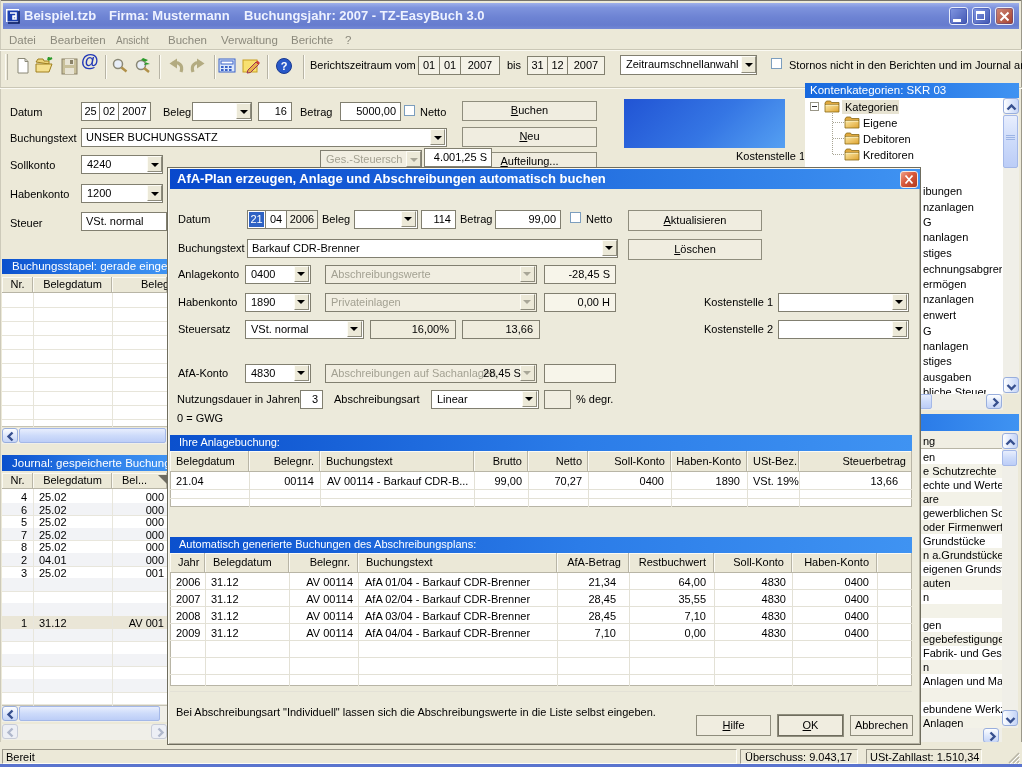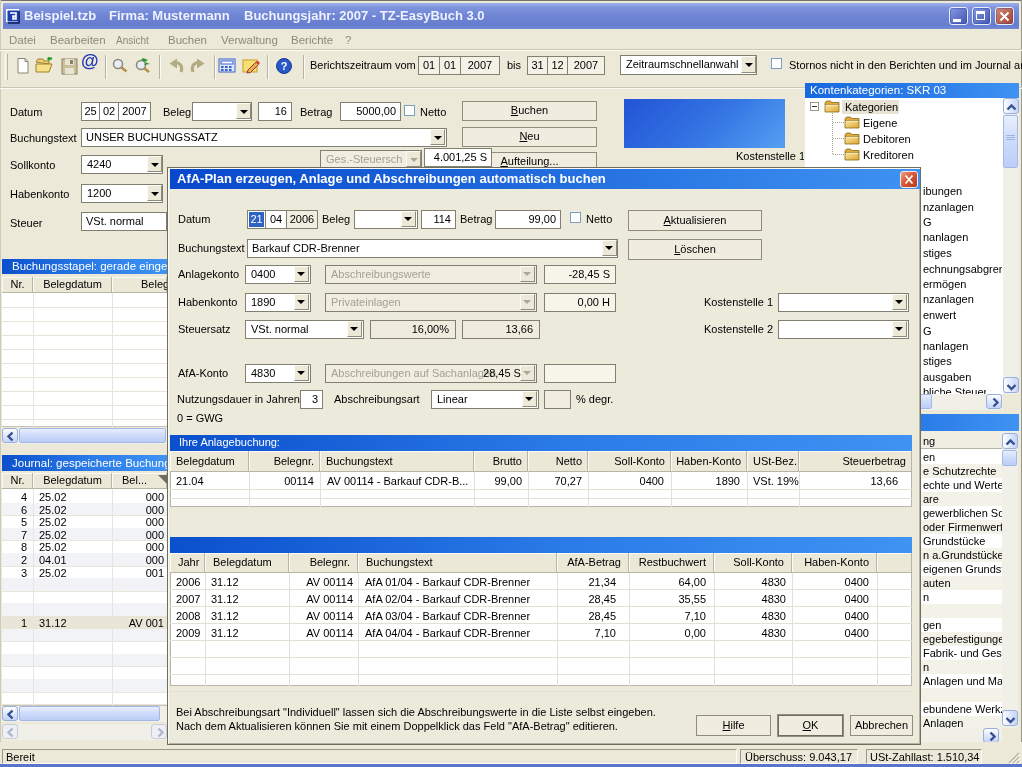--- a/index.html
+++ b/index.html
@@ -619,20 +619,21 @@
 <div class="a" style="left:8px;top:307px;">21.04</div>
 <div class="a" style="left:-74px;top:307px;width:220px;text-align:right;">00114</div>
 <div class="a" style="left:159px;top:307px;">AV 00114 - Barkauf CDR-B...</div>
 <div class="a" style="left:134px;top:307px;width:220px;text-align:right;">99,00</div>
 <div class="a" style="left:194px;top:307px;width:220px;text-align:right;">70,27</div>
 <div class="a" style="left:276px;top:307px;width:220px;text-align:right;">0400</div>
 <div class="a" style="left:352px;top:307px;width:220px;text-align:right;">1890</div>
 <div class="a" style="left:585px;top:307px;">VSt. 19%</div>
 <div class="a" style="left:510px;top:307px;width:220px;text-align:right;">13,66</div>
 <div class="a" style="left:2px;top:369px;width:742px;height:16px;background:linear-gradient(90deg,#0b50cd,#2b7ce8 55%,#3f93f2);"></div>
+<div class="a" style="left:11px;top:370px;color:#fff;">Automatisch generierte Buchungen des Abschreibungsplans:</div>
 <div class="a" style="left:2px;top:385px;width:742px;height:133px;background:#fff;border:1px solid #b8b5a6;border-top:none;"></div>
 <div class="a" style="left:2px;top:385px;width:35px;height:20px;background:#ebe8d7;border-right:1px solid #b8b5a6;border-bottom:1px solid #b8b5a6;box-shadow:inset 1px 1px 0 #fbfaf3;overflow:hidden;"></div>
 <div class="a" style="left:10px;top:388px;">Jahr</div>
 <div class="a" style="left:37px;top:385px;width:84px;height:20px;background:#ebe8d7;border-right:1px solid #b8b5a6;border-bottom:1px solid #b8b5a6;box-shadow:inset 1px 1px 0 #fbfaf3;overflow:hidden;"></div>
 <div class="a" style="left:45px;top:388px;">Belegdatum</div>
 <div class="a" style="left:121px;top:385px;width:69px;height:20px;background:#ebe8d7;border-right:1px solid #b8b5a6;border-bottom:1px solid #b8b5a6;box-shadow:inset 1px 1px 0 #fbfaf3;overflow:hidden;"></div>
 <div class="a" style="left:-38px;top:388px;width:220px;text-align:right;">Belegnr.</div>
 <div class="a" style="left:190px;top:385px;width:199px;height:20px;background:#ebe8d7;border-right:1px solid #b8b5a6;border-bottom:1px solid #b8b5a6;box-shadow:inset 1px 1px 0 #fbfaf3;overflow:hidden;"></div>
 <div class="a" style="left:198px;top:388px;">Buchungstext</div>
 <div class="a" style="left:389px;top:385px;width:72px;height:20px;background:#ebe8d7;border-right:1px solid #b8b5a6;border-bottom:1px solid #b8b5a6;box-shadow:inset 1px 1px 0 #fbfaf3;overflow:hidden;"></div>
@@ -685,20 +686,19 @@
 <div class="a" style="left:398px;top:459px;width:220px;text-align:right;">4830</div>
 <div class="a" style="left:481px;top:459px;width:220px;text-align:right;">0400</div>
 <div class="a" style="left:2px;top:421px;width:742px;height:1px;background:#e3e1d6;"></div>
 <div class="a" style="left:2px;top:438px;width:742px;height:1px;background:#e3e1d6;"></div>
 <div class="a" style="left:2px;top:455px;width:742px;height:1px;background:#e3e1d6;"></div>
 <div class="a" style="left:2px;top:472px;width:742px;height:1px;background:#e3e1d6;"></div>
 <div class="a" style="left:2px;top:489px;width:742px;height:1px;background:#e3e1d6;"></div>
 <div class="a" style="left:2px;top:506px;width:742px;height:1px;background:#e3e1d6;"></div>
 <div class="a" style="left:2px;top:523px;width:742px;height:1px;background:#e3e1d6;"></div>
 <div class="a" style="left:8px;top:538px;">Bei Abschreibungsart "Individuell" lassen sich die Abschreibungswerte in die Liste selbst eingeben.</div>
-<div class="a" style="left:8px;top:552px;">Nach dem Aktualisieren können Sie mit einem Doppelklick das Feld "AfA-Betrag" editieren.</div>
 <div class="a" style="left:528px;top:547px;width:75px;height:21px;background:#f0ede0;border:1px solid #8f8d7d;"></div>
 <div class="a" style="left:528px;top:551px;width:75px;text-align:center;"><u>H</u>ilfe</div>
 <div class="a" style="left:610px;top:547px;width:65px;height:21px;background:#f0ede0;border:1px solid #6f6d5e;box-shadow:0 0 0 1px #8f8d7d;"></div>
 <div class="a" style="left:610px;top:551px;width:65px;text-align:center;"><u>O</u>K</div>
 <div class="a" style="left:682px;top:547px;width:63px;height:21px;background:#f0ede0;border:1px solid #8f8d7d;"></div>
 <div class="a" style="left:682px;top:551px;width:63px;text-align:center;">Abbrechen</div>
 </div>
 </div>
 </body></html>

